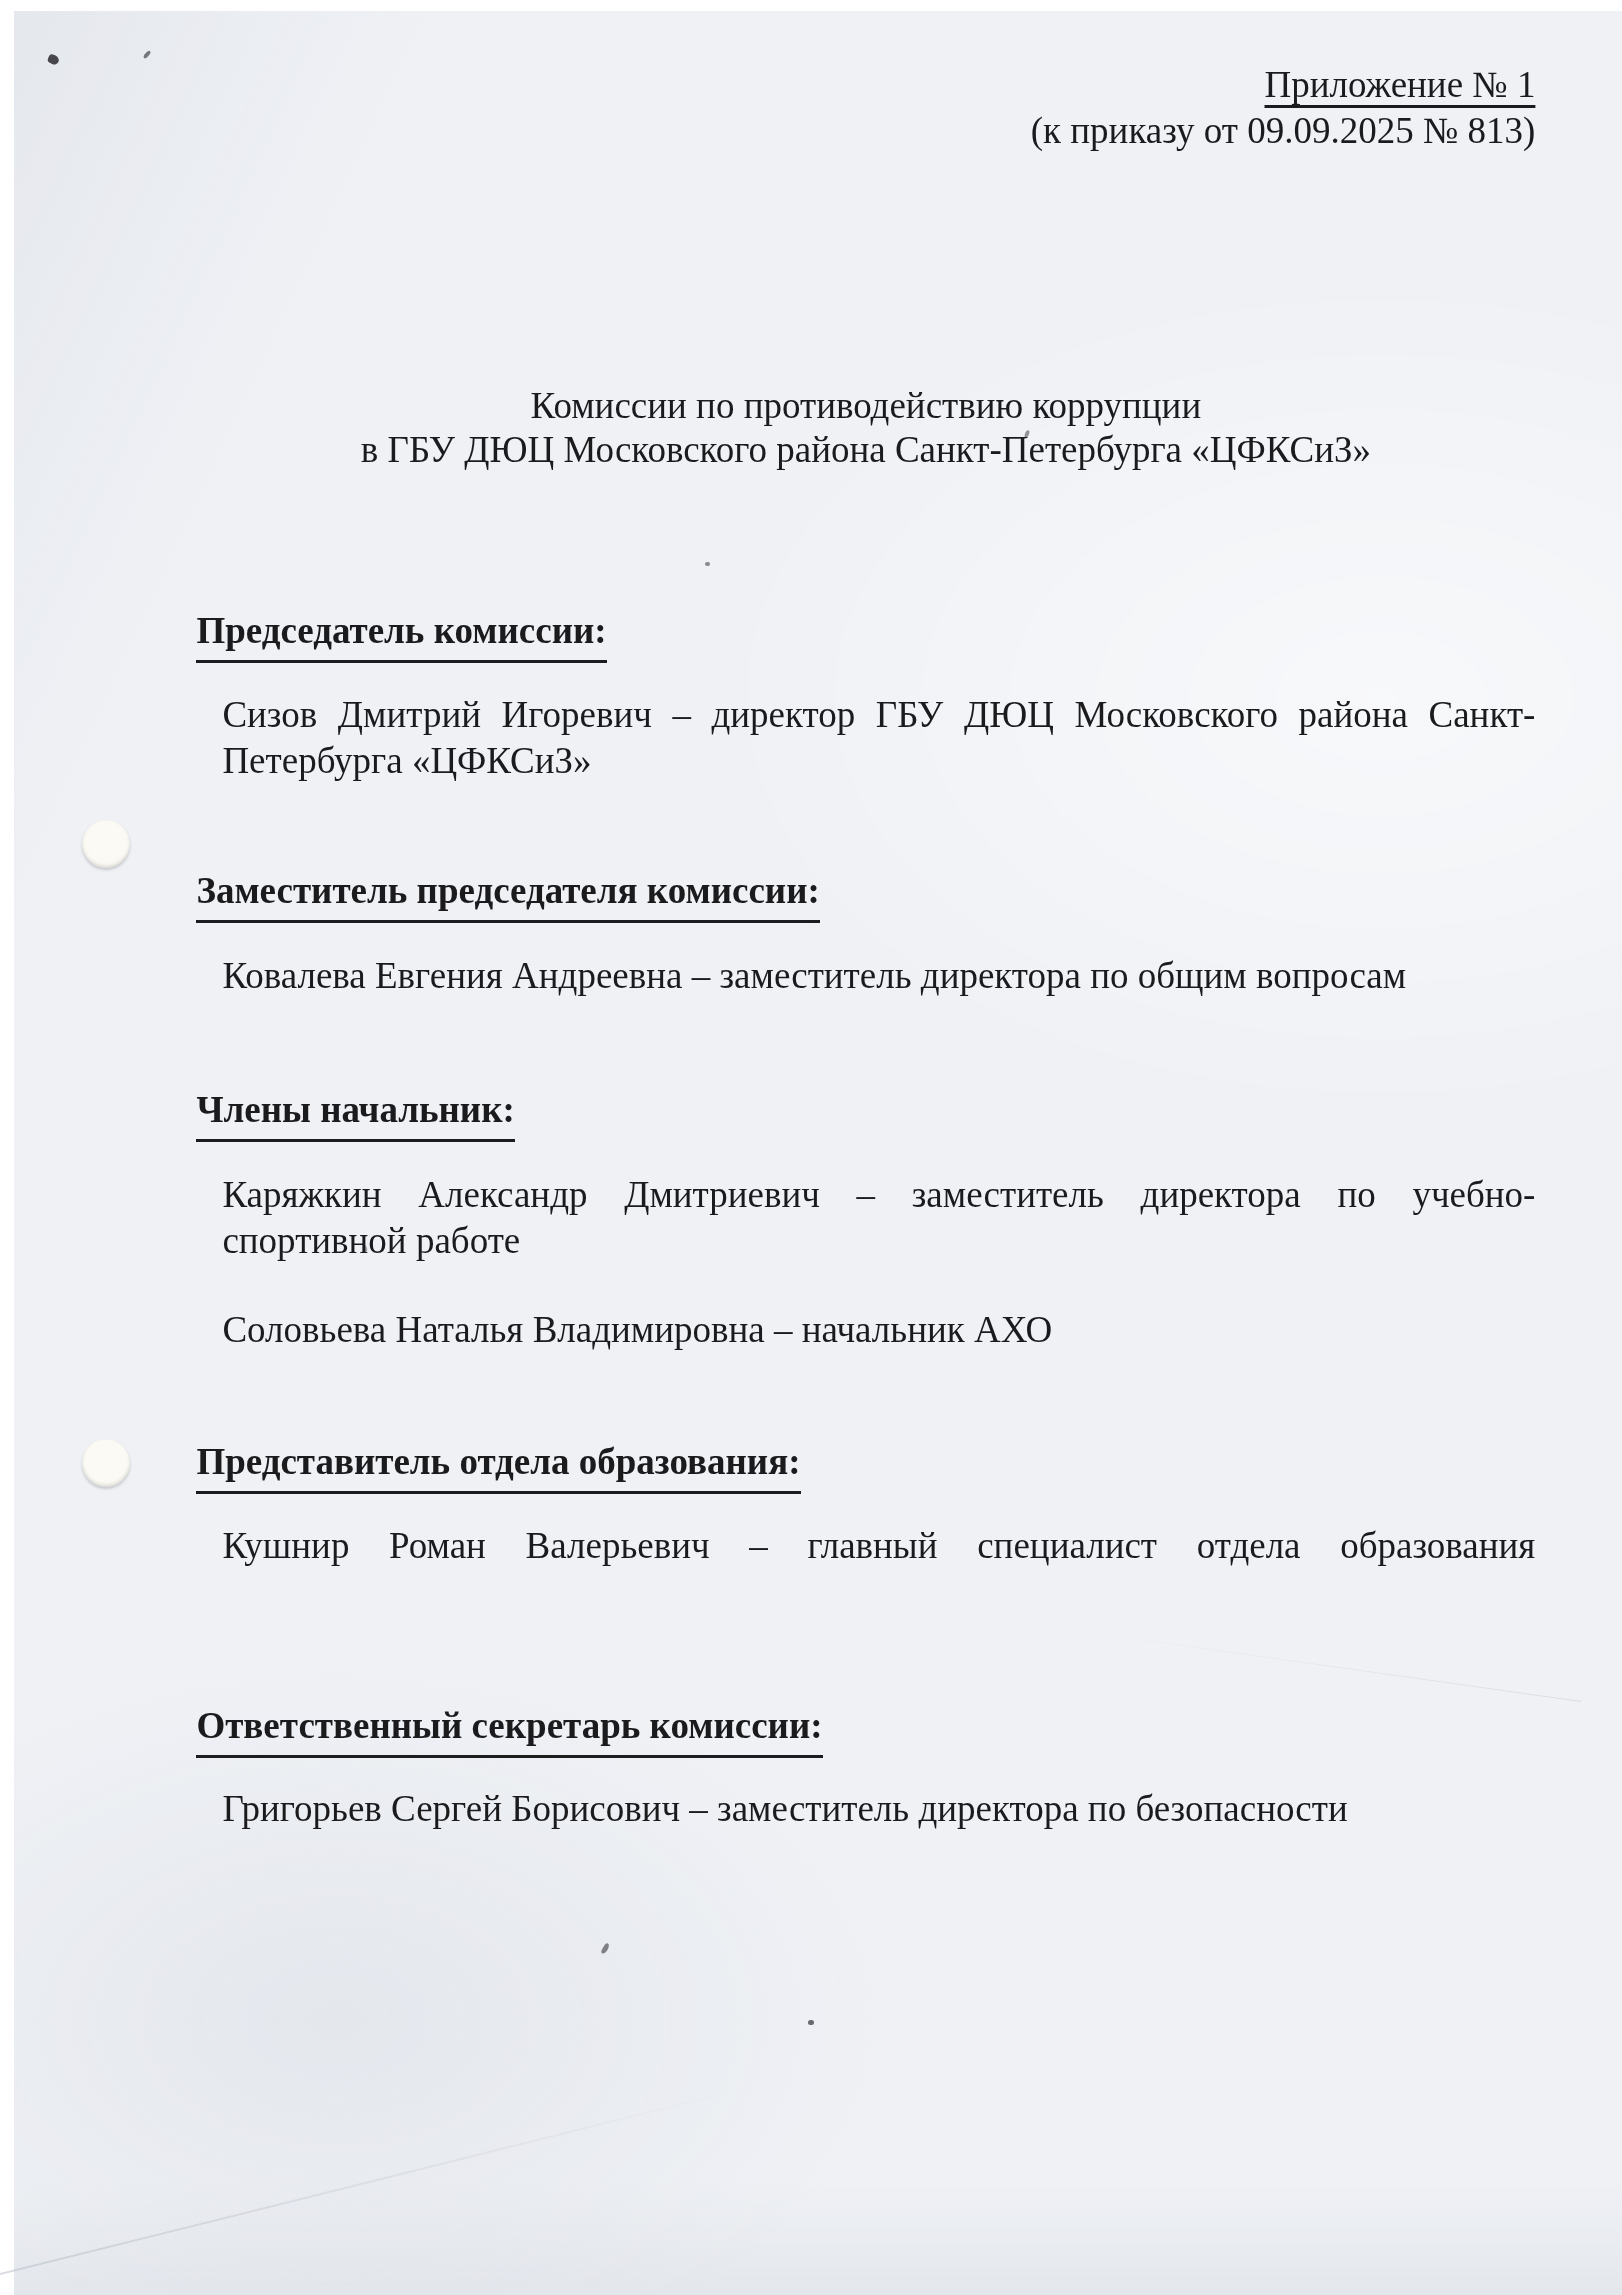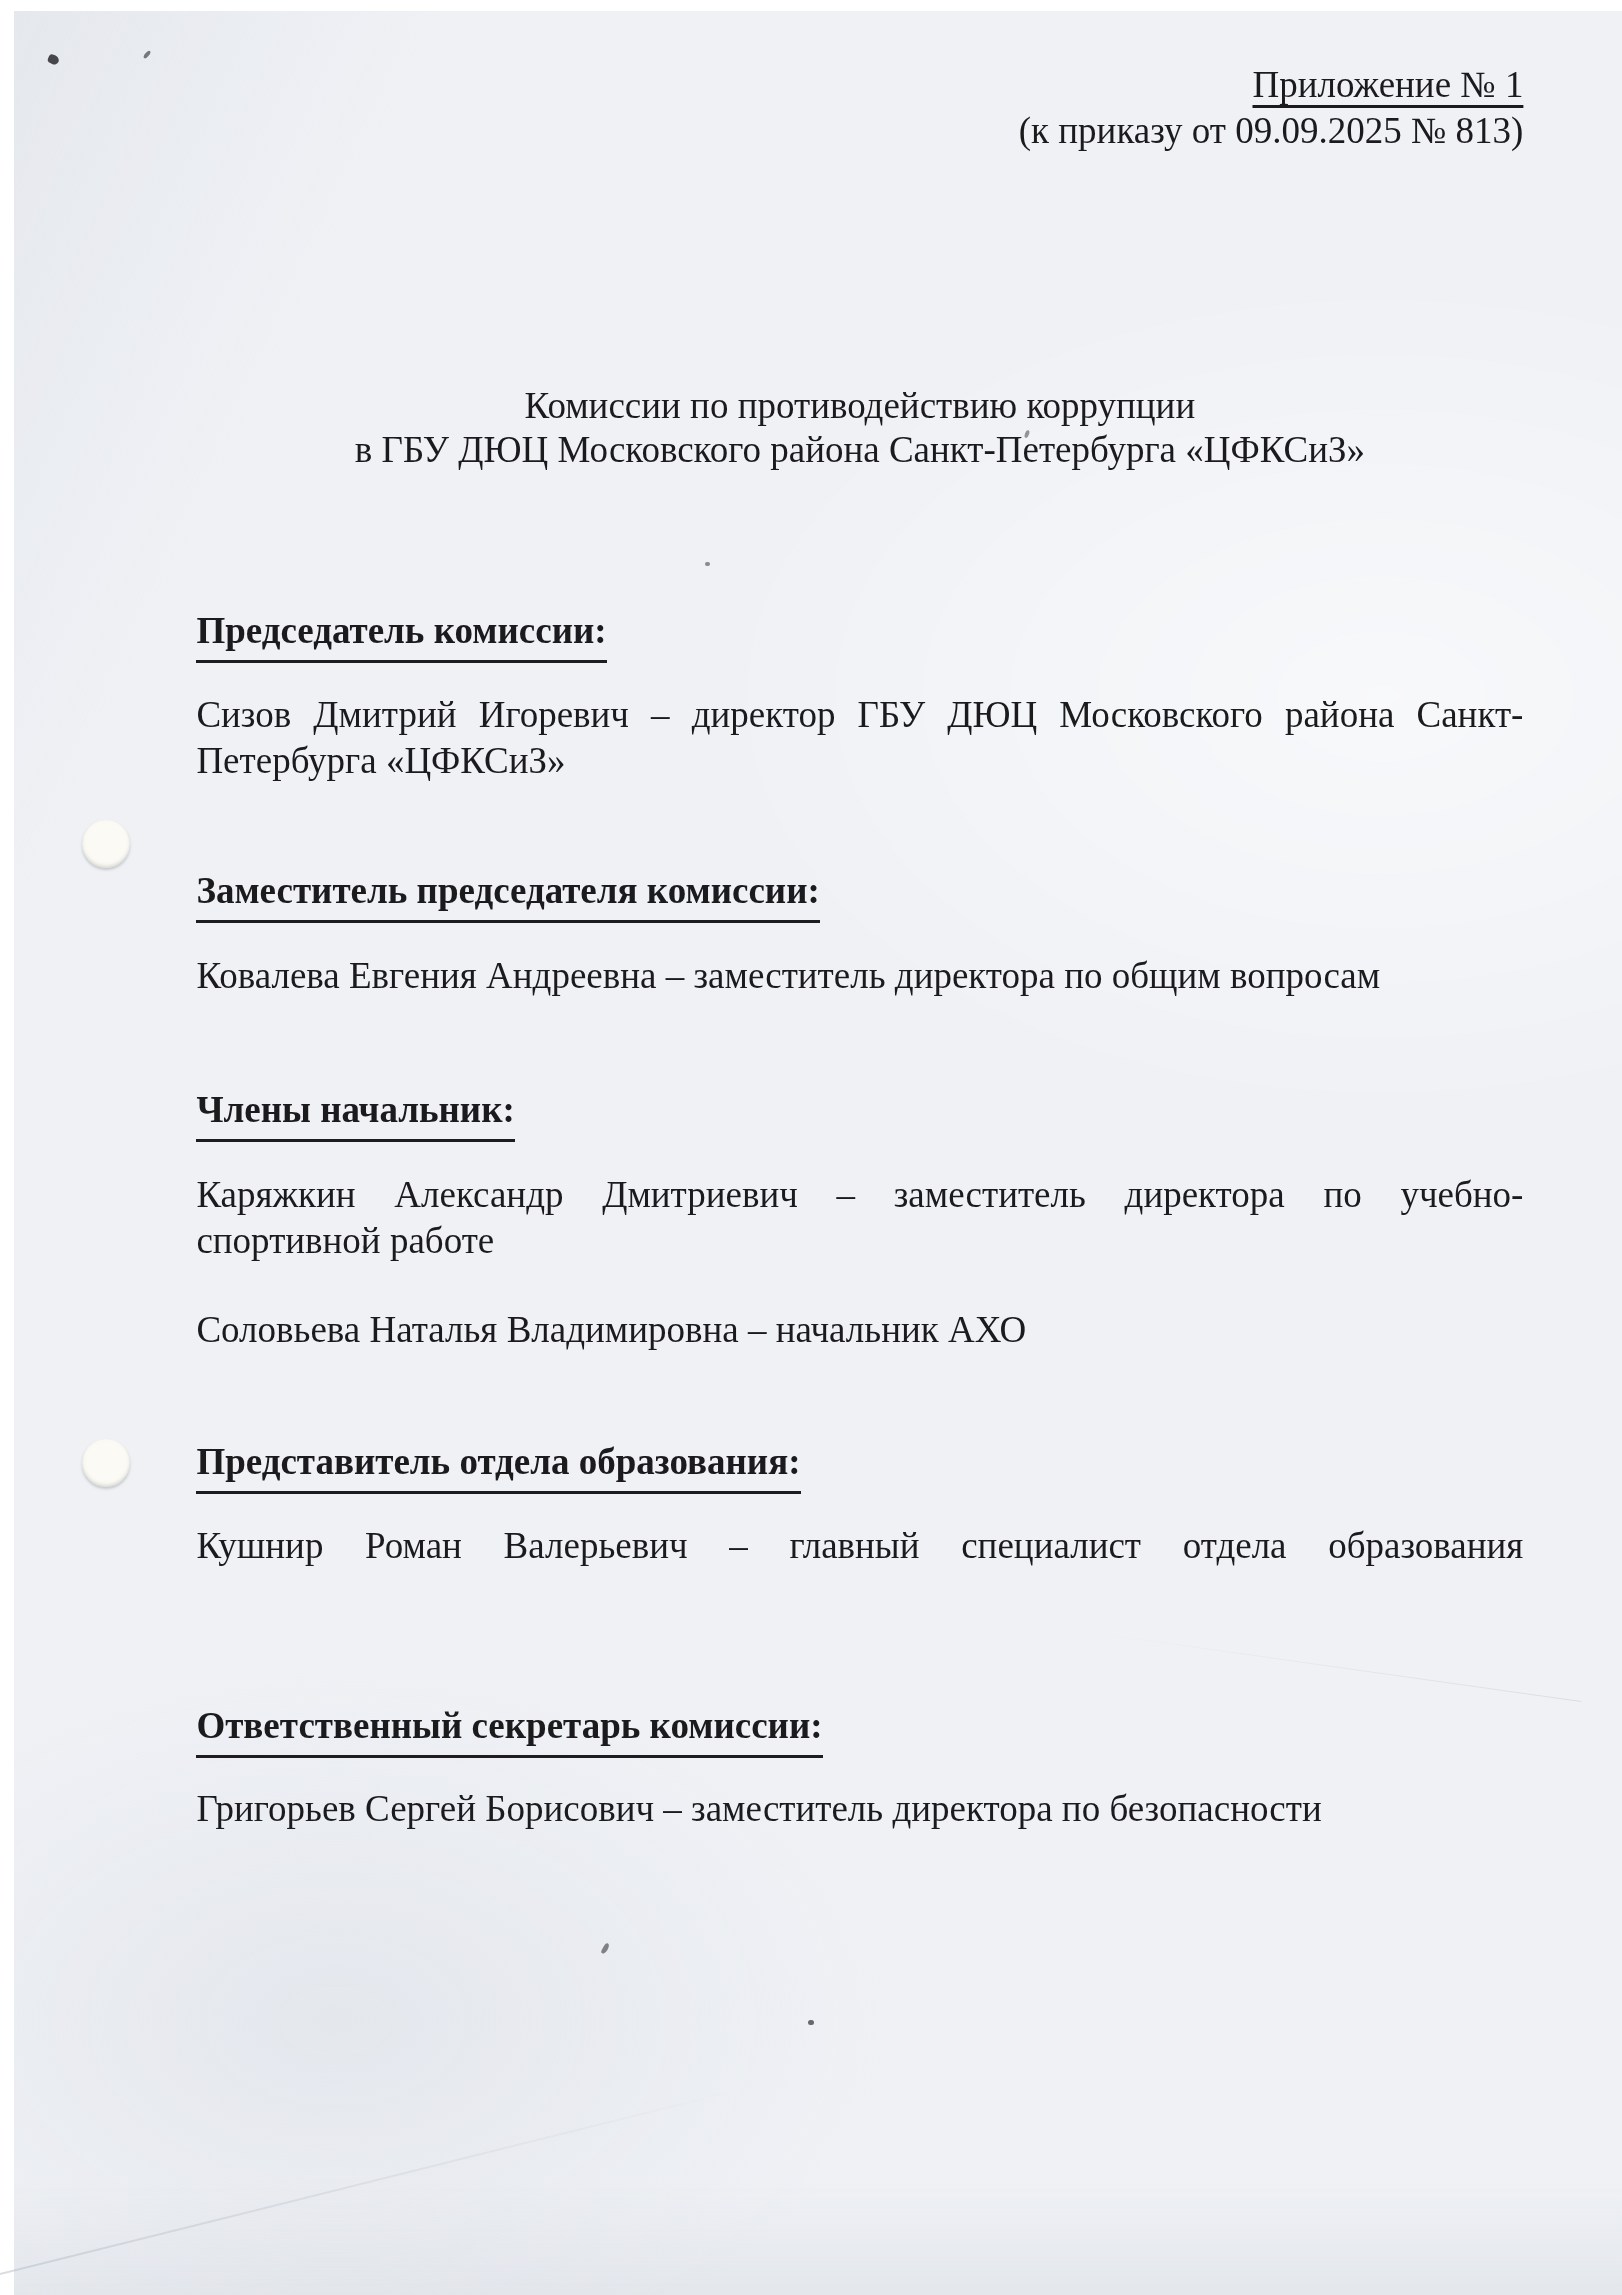--- a/index.html
+++ b/index.html
@@ -32,37 +32,37 @@
     position: absolute; right: 39px; top: 1649px; width: 589px; height: 1.3px;
     background: linear-gradient(270deg, rgba(185,191,200,0.4), rgba(185,191,200,0) 85%);
     transform: rotate(8deg);
   }
   .content {
     position: absolute;
     left: 182px; top: 0; width: 1343px; height: 100%;
     font-size: 37px;
     line-height: 46px;
   }
-  .block { position: absolute; left: 0; right: 16px; }
+  .block { position: absolute; left: 0; right: 4px; }
 
   .doc-header { text-align: right; }
   .doc-header .appendix {
     text-decoration: underline;
     text-decoration-thickness: 2.6px;
     text-underline-offset: 7.9px;
   }
   .doc-title { text-align: center; line-height: 44px; }
 
   .section-heading { font-weight: 700; }
   .section-heading .hl {
     display: inline-block;
     border-bottom: 3.9px solid #1d1d20;
     padding-bottom: 6px;
   }
-  .para .line { display: block; }
+  .para .line { display: block; margin-left: 26px; }
   .para .line.stretch {
     text-align: justify;
     text-align-last: justify;
   }
 
   
   .hole {
     position: absolute;
     left: 68px;
     width: 48px; height: 48px;

